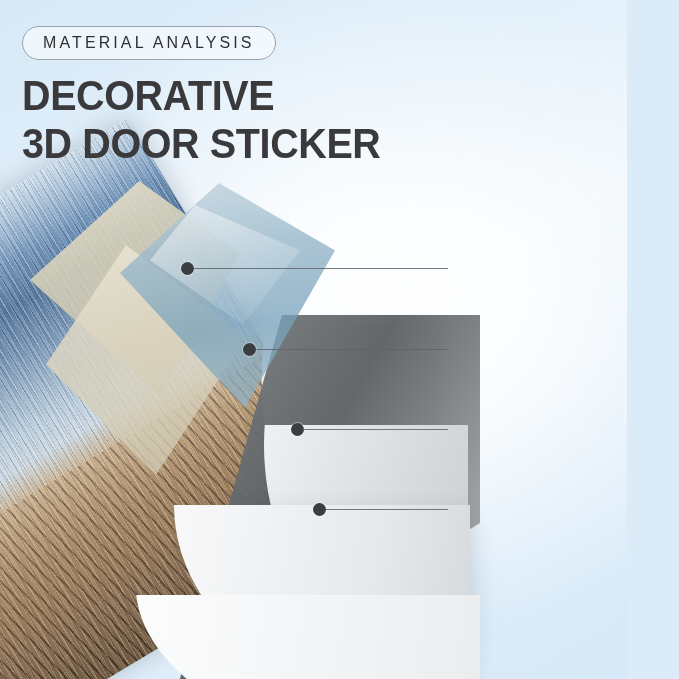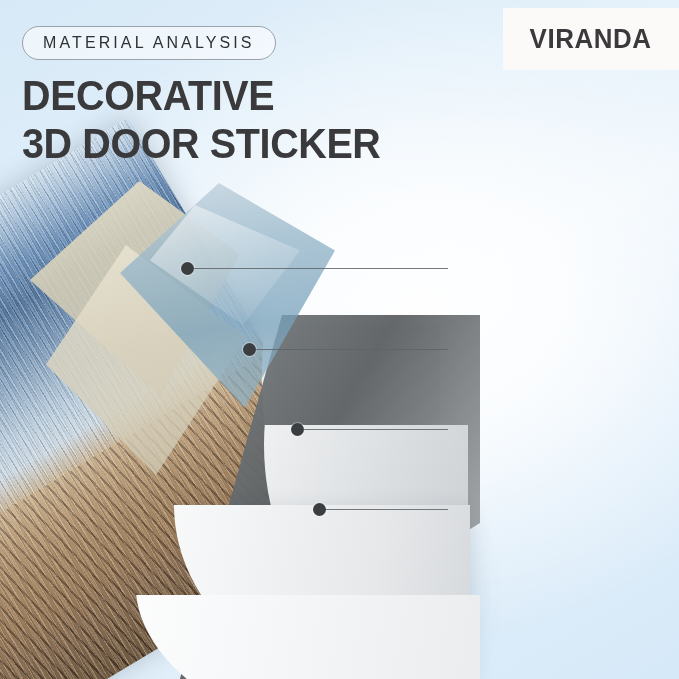--- a/index.html
+++ b/index.html
@@ -2,21 +2,21 @@
 <html><head>
 <meta charset="utf-8">
 <style>
   html,body{margin:0;padding:0;}
   body{
     width:679px;height:679px;overflow:hidden;
     font-family:"Liberation Sans", sans-serif;
     background:#dbebf8;
   }
   #stage{
-    position:relative;width:679px;height:679px;overflow:hidden;
+    position:relative;width:627px;height:679px;overflow:hidden;
     background:
       radial-gradient(ellipse 520px 420px at 62% 46%, rgba(255,255,255,0.95) 0%, rgba(255,255,255,0.80) 28%, rgba(255,255,255,0.30) 58%, rgba(255,255,255,0.0) 78%),
       linear-gradient(150deg, #d7e9f7 0%, #e2f0fa 30%, #eef6fc 52%, #dfeefa 74%, #d6e9f8 100%);
   }
 
   
   #art{position:absolute;left:0;top:175px;width:470px;height:504px;}
 
   .photo{
     position:absolute;left:-150px;top:20px;width:430px;height:470px;
@@ -165,23 +165,20 @@
 
   <div class="badge">
     <span>MATERIAL ANALYSIS</span>
   </div>
 
   <div class="title">
     <div>DECORATIVE</div>
     <div>3D DOOR STICKER</div>
   </div>
 
-  <div class="logo-box">
-    <span class="logo-text">VIRANDA</span>
-  </div>
 
   <div class="callout">
     <div class="c-dot" style="left:181px;top:262px;"></div>
     <div class="c-line" style="left:194px;top:268px;width:254px;"></div>
 
   </div>
 
   <div class="callout">
     <div class="c-dot" style="left:243px;top:343px;"></div>
     <div class="c-line" style="left:256px;top:349px;width:192px;"></div>

